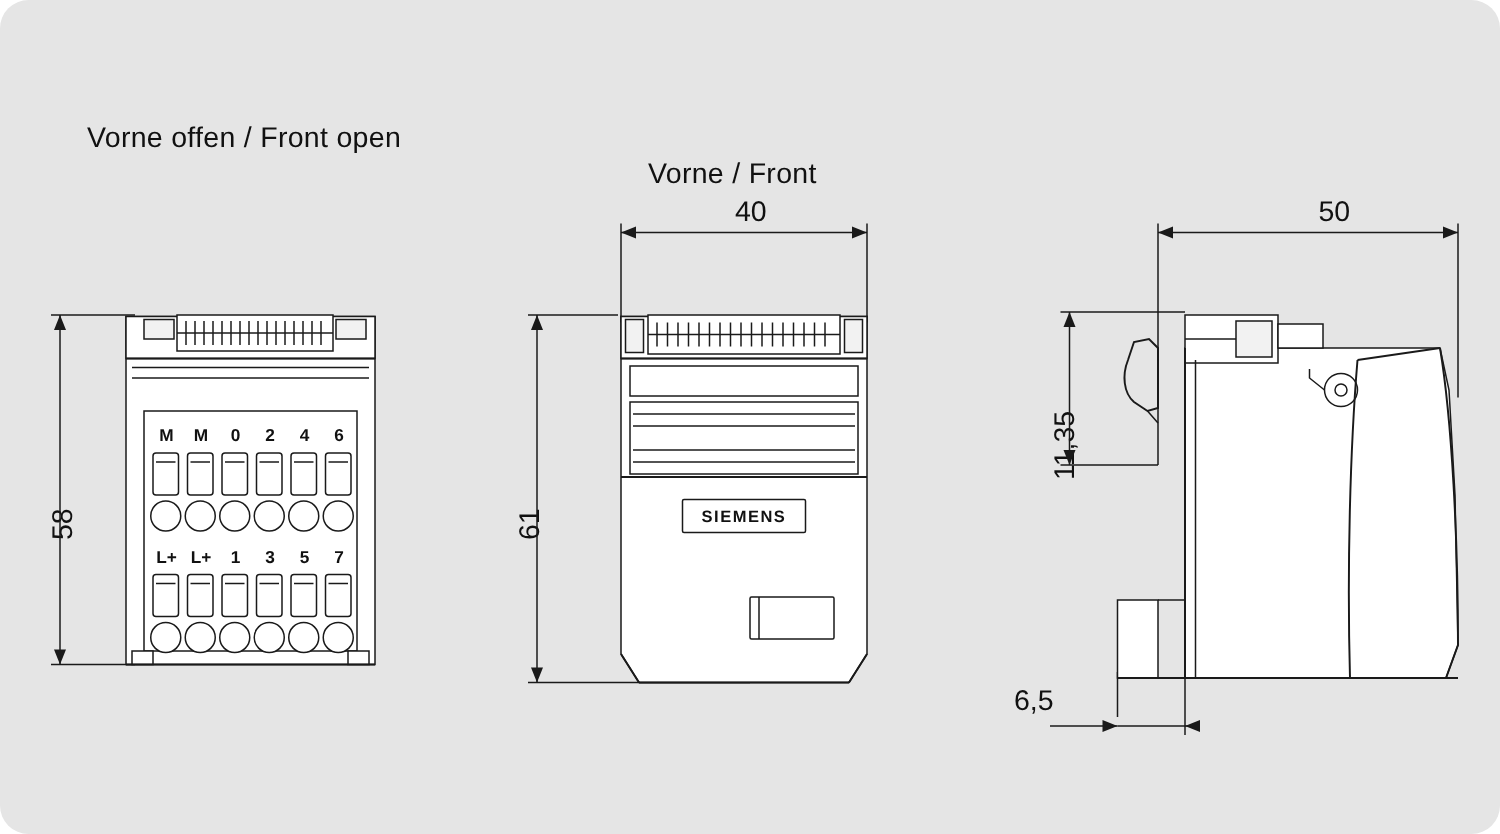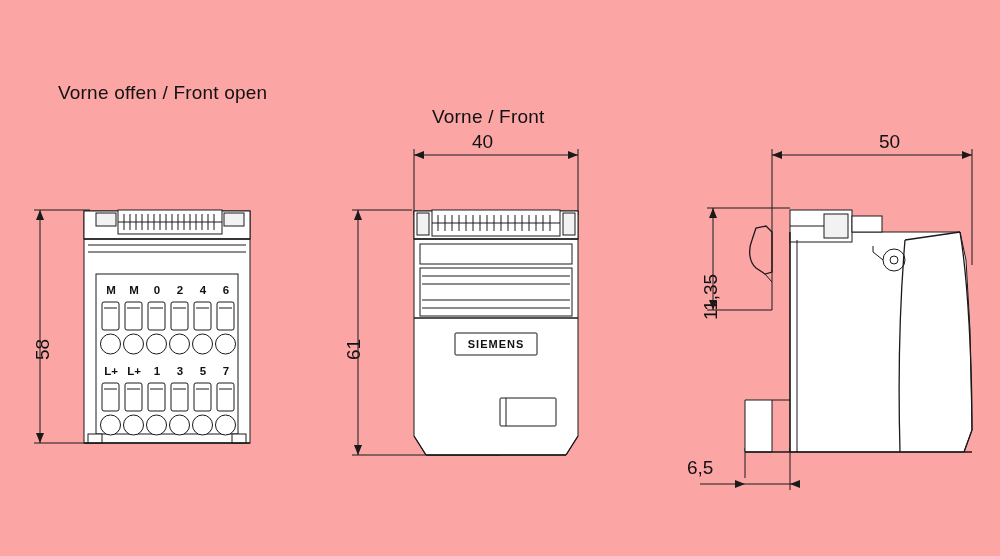--- a/index.html
+++ b/index.html
@@ -9,21 +9,22 @@
   }
   body {
     font-family: "Liberation Sans", sans-serif;
     color: #111111;
   }
   #sheet {
     position: relative;
     width: 1000px;
     height: 556px;
     overflow: hidden;
-    background: #fca5a5;
+    background: #e5e5e5;
+    border-radius: 19px;
   }
   .view-title {
     position: absolute;
     font-size: 19px;
     color: #111111;
     white-space: nowrap;
     letter-spacing: 0.2px;
   }
   .dim-label {
     position: absolute;
@@ -65,29 +66,29 @@
 </head>
 <body>
 
 <div id="sheet">
 
   <div class="view-title" style="left:58px; top:82px;">Vorne offen / Front open</div>
   <div class="view-title" style="left:432px; top:82px;margin-top:24px;">Vorne / Front</div>
 
   <div class="dim-label vert" style="left:32px; top:360px;">58</div>
 
-  <div class="dim-label" style="left:472px; top:131px;text-align:center;">40</div>
+  <div class="dim-label" style="left:490px; top:131px;text-align:center;">40</div>
 
   <div class="dim-label vert" style="left:343px; top:360px;">61</div>
 
   <div class="dim-label" style="left:855px; top:131px;margin-left:24px;">50</div>
 
   <div class="dim-label vert" style="left:700px; top:320px;">11,35</div>
 
-  <div class="dim-label" style="left:676px; top:457px;margin-left:11px;">6,5</div>
+  <div class="dim-label" style="left:676px; top:457px;">6,5</div>
 
   <svg class="layer" viewBox="0 0 1000 556">
 
     <g>
 
       <g>
         <line class="dimline" x1="40" y1="210" x2="40" y2="443"></line>
         <path d="M40,210 l-4,10 l8,0 z" fill="#1a1a1a" stroke="none"></path>
         <path d="M40,443 l-4,-10 l8,0 z" fill="#1a1a1a" stroke="none"></path>
         <line class="dimline" x1="34" y1="210" x2="90" y2="210"></line>

